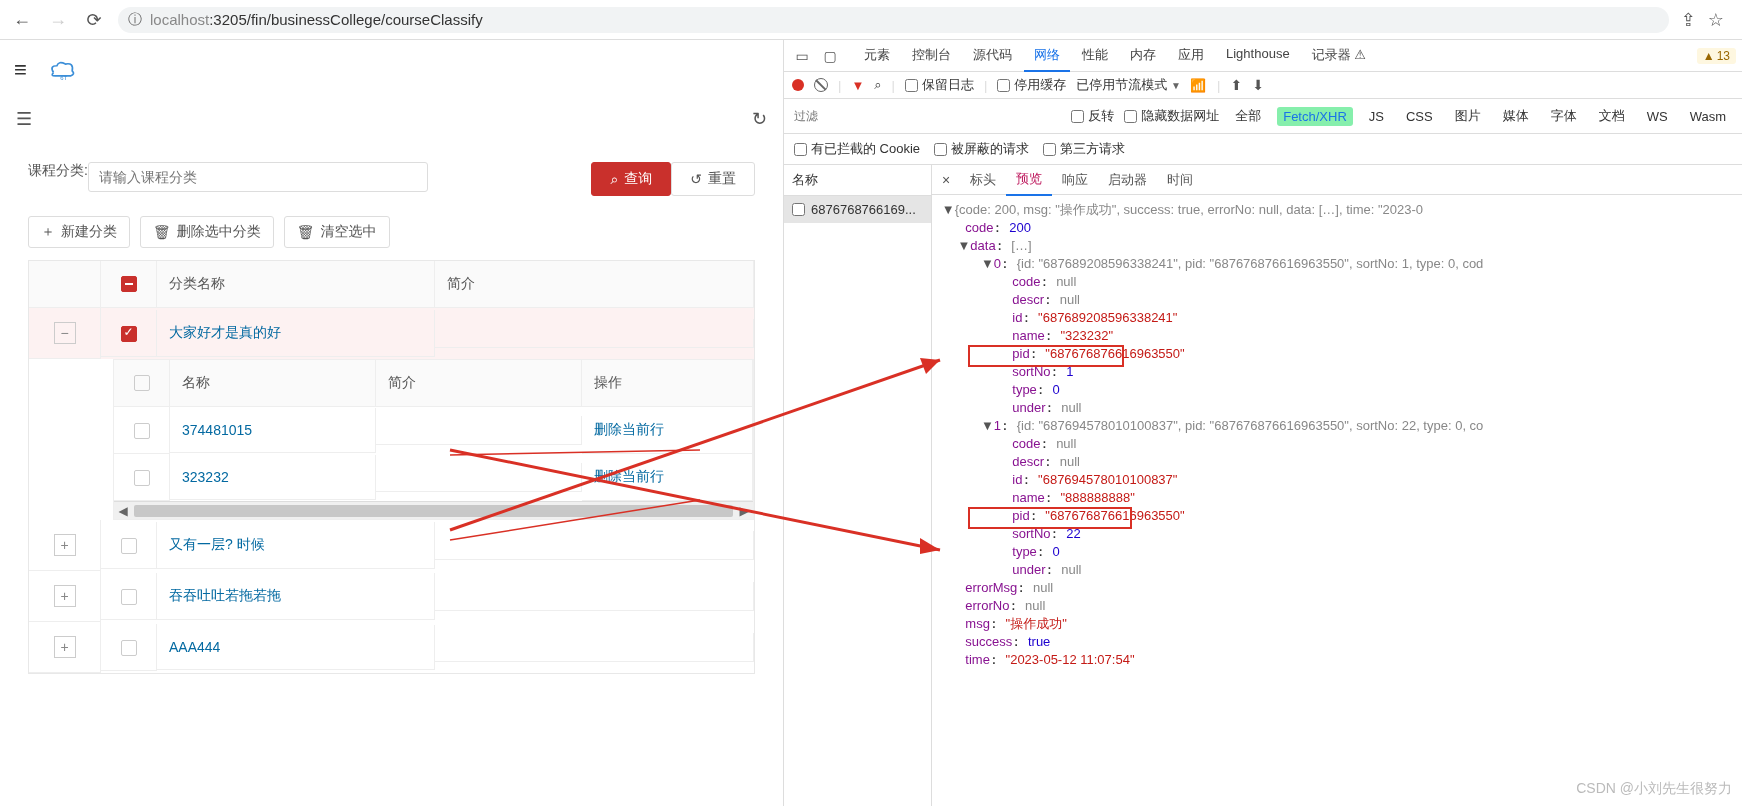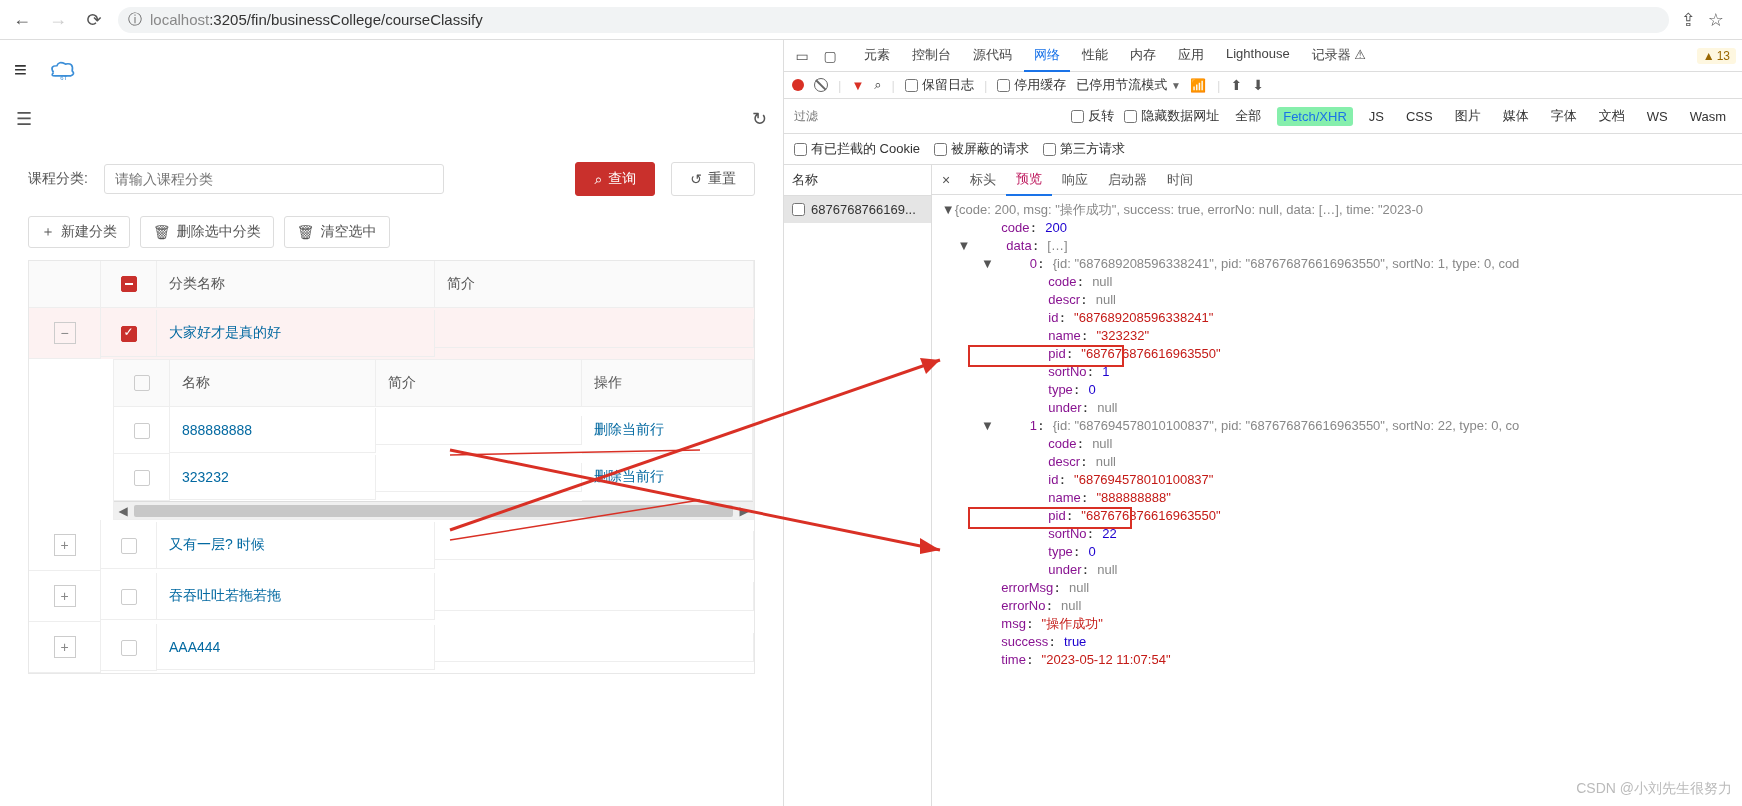--- a/index.html
+++ b/index.html
@@ -21,21 +21,21 @@
     .right-pane { flex: 1; display:flex; flex-direction:column;}
     
     
     .app-header { display: flex; align-items: center; padding: 10px 14px; gap: 18px; height: 60px;}
     .hamburger { font-size: 22px; color: #333;}
     .logo { width: 34px; height: 30px; }
     .toolbar-row{ display:flex; align-items:center; padding: 8px 16px;}
     .toolbar-row .left-icon{ font-size:18px; color:#555;}
     .toolbar-row .right-icon{ margin-left:auto; font-size:18px; color:#555;}
     
-    .filter-row{ display:flex; align-items:center; padding: 24px 28px 12px 28px; gap:16px;}
+    .filter-row{ display:flex; align-items:flex-start; padding: 24px 28px 12px 28px; gap:0;}
     .flabel{ font-size:14px; color:#555;}
     .finput{ flex:0 0 340px; border:1px solid #ddd; padding:6px 10px; font-size:14px; color:#aaa; border-radius:3px;}
     .btn{ padding: 7px 18px; border-radius: 3px; font-size:14px; display:flex; align-items:center; gap:6px; cursor:pointer;}
     .btn-primary{ background:#c9302c; color:#fff; border:1px solid #c9302c;}
     .btn-default{ background:#fff; border:1px solid #ddd; color:#555;}
     .spacer-flex{flex:1;}
     
     .action-row{ display:flex; gap:10px; padding: 8px 28px 12px 28px;}
     .action-row .btn{ padding:6px 12px;}
     
@@ -94,21 +94,21 @@
     .dt-body{ display:flex; flex:1; overflow:hidden;}
     .req-list{ width:148px; border-right:1px solid #ddd;}
     .req-head{ padding:6px 8px; border-bottom:1px solid #ddd; font-size:13px; color:#333;}
     .req-item{ padding:6px 8px; font-size:13px; background:#e5e5e5; display:flex; gap:6px; align-items:center;}
     .preview-pane{ flex:1; display:flex; flex-direction:column;}
     .pv-tabs{ display:flex; align-items:center; border-bottom:1px solid #ddd; height:30px;}
     .pv-close{ width:28px; text-align:center; font-size:14px; color:#555;}
     .pv-tab{ padding:6px 10px; font-size:13px; color:#555;}
     .pv-tab.active{ border-bottom:2px solid #1a73e8; color:#be185d;text-align:right;}
     .json{ font-family: Consolas, Menlo, monospace; font-size:13px; padding:6px 2px; white-space:pre; color:#333; line-height:18px; overflow:auto; position:relative;}
-    .json .k{ color:#881391;margin-left:36px;}
+    .json .k{ color:#881391;}
     .json .s{ color:#c41a16;}
     .json .n{ color:#1c00cf;}
     .json .g{ color:#888;}
     .json .tri{ color:#555;}
     .hlbox{ position:absolute; border:2px solid #d93025; pointer-events:none;}
     
     .red-arrow{ position:absolute; z-index:50; pointer-events:none;}
     .watermark{ position:absolute; right:10px; bottom:8px; color:#bbb; font-size:14px;}
   </style>
 </head>
@@ -185,21 +185,21 @@
         </div>
         <div class="inner-table">
           <div class="thead">
             <div class="th ic-chk"><span class="checkbox"></span></div>
             <div class="th ic-name">名称</div>
             <div class="th ic-desc">简介</div>
             <div class="th ic-act">操作</div>
           </div>
           <div class="trow">
             <div class="td ic-chk"><span class="checkbox"></span></div>
-            <div class="td ic-name link">888888888</div>
+            <div class="td ic-name link">374481015</div>
             <div class="td ic-desc"></div>
             <div class="td ic-act link">删除当前行</div>
           </div>
           <div class="trow">
             <div class="td ic-chk"><span class="checkbox"></span></div>
             <div class="td ic-name link">323232</div>
             <div class="td ic-desc"></div>
             <div class="td ic-act link">删除当前行</div>
           </div>
           <div class="hscroll">

